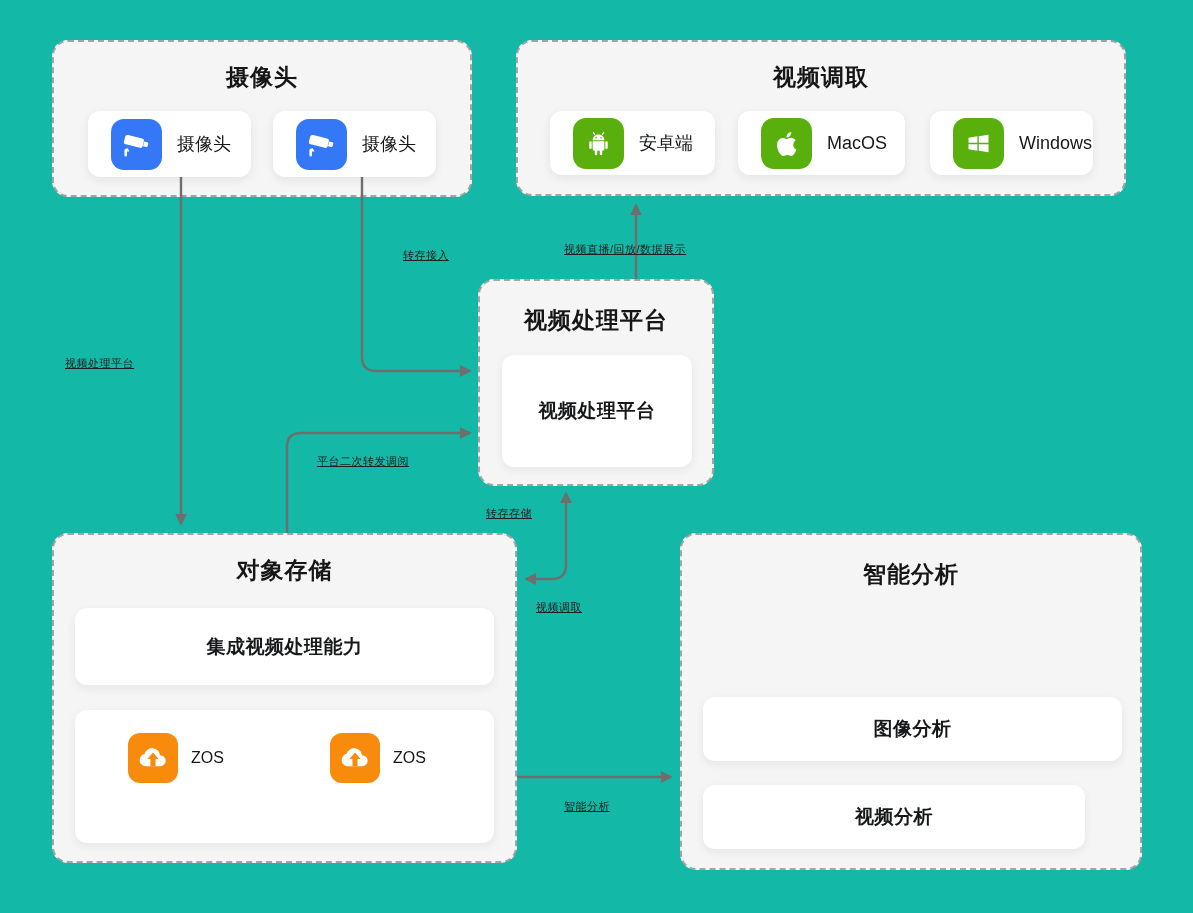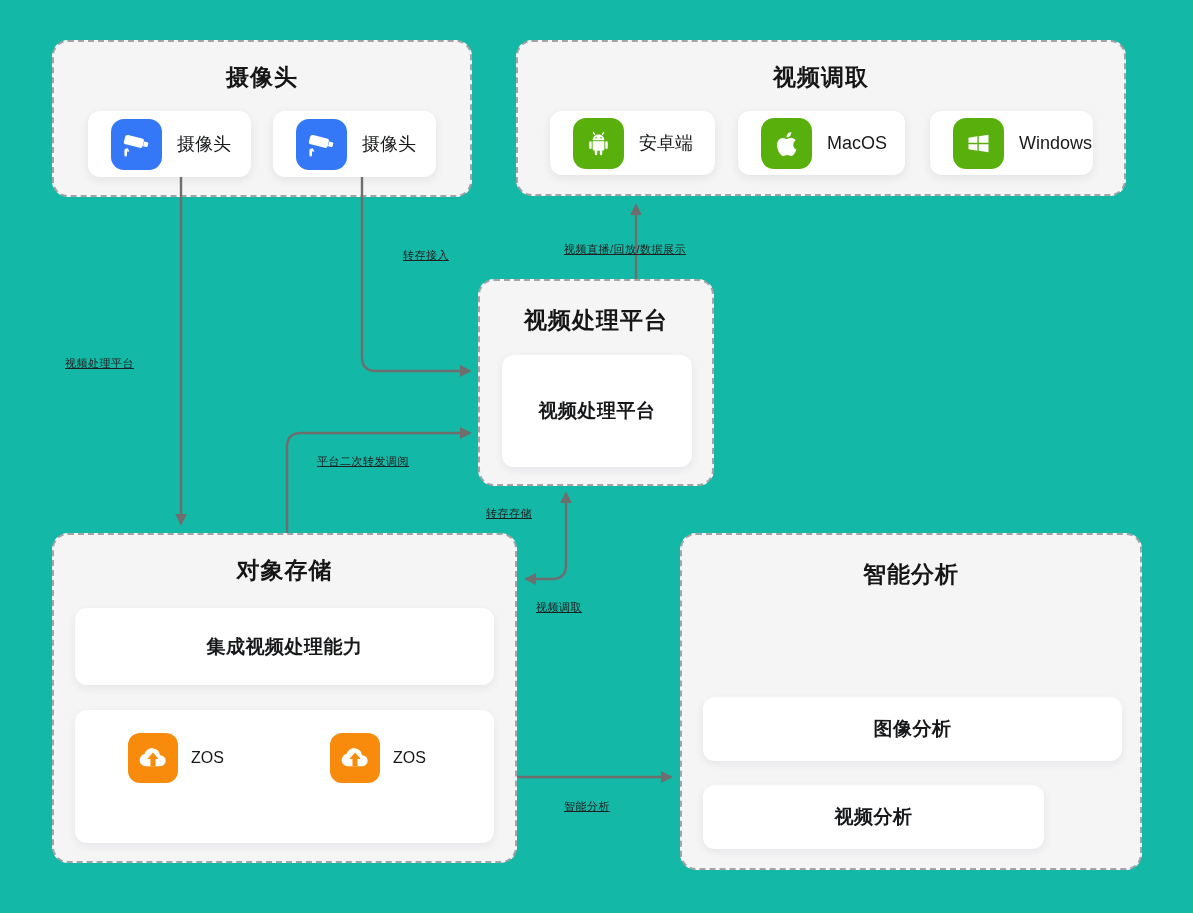--- a/index.html
+++ b/index.html
@@ -138,21 +138,21 @@
       <div class="label">ZOS</div>
     </div>
   </div>
 
   <div class="group" style="left:680px;top:533px;width:462px;height:337px;">
     <div class="group-title" style="top:24px;">智能分析</div>
   </div>
   <div class="panel" style="left:703px;top:697px;width:419px;height:64px;">
     <div class="panel-text">图像分析</div>
   </div>
-  <div class="panel" style="left:703px;top:785px;width:341px;height:64px;">
+  <div class="panel" style="left:703px;top:785px;width:382px;height:64px;">
     <div class="panel-text">视频分析</div>
   </div>
 
   <svg class="overlay" width="1193" height="913" viewBox="0 0 1193 913">
     <defs>
       <marker id="arw" viewBox="0 0 10 10" refX="8.5" refY="5" markerWidth="5" markerHeight="5" orient="auto-start-reverse">
         <path d="M0 0 L10 5 L0 10 Z" fill="#6e6e6e"></path>
       </marker>
     </defs>
     <g stroke="#6e6e6e" stroke-width="2.4" fill="none">

